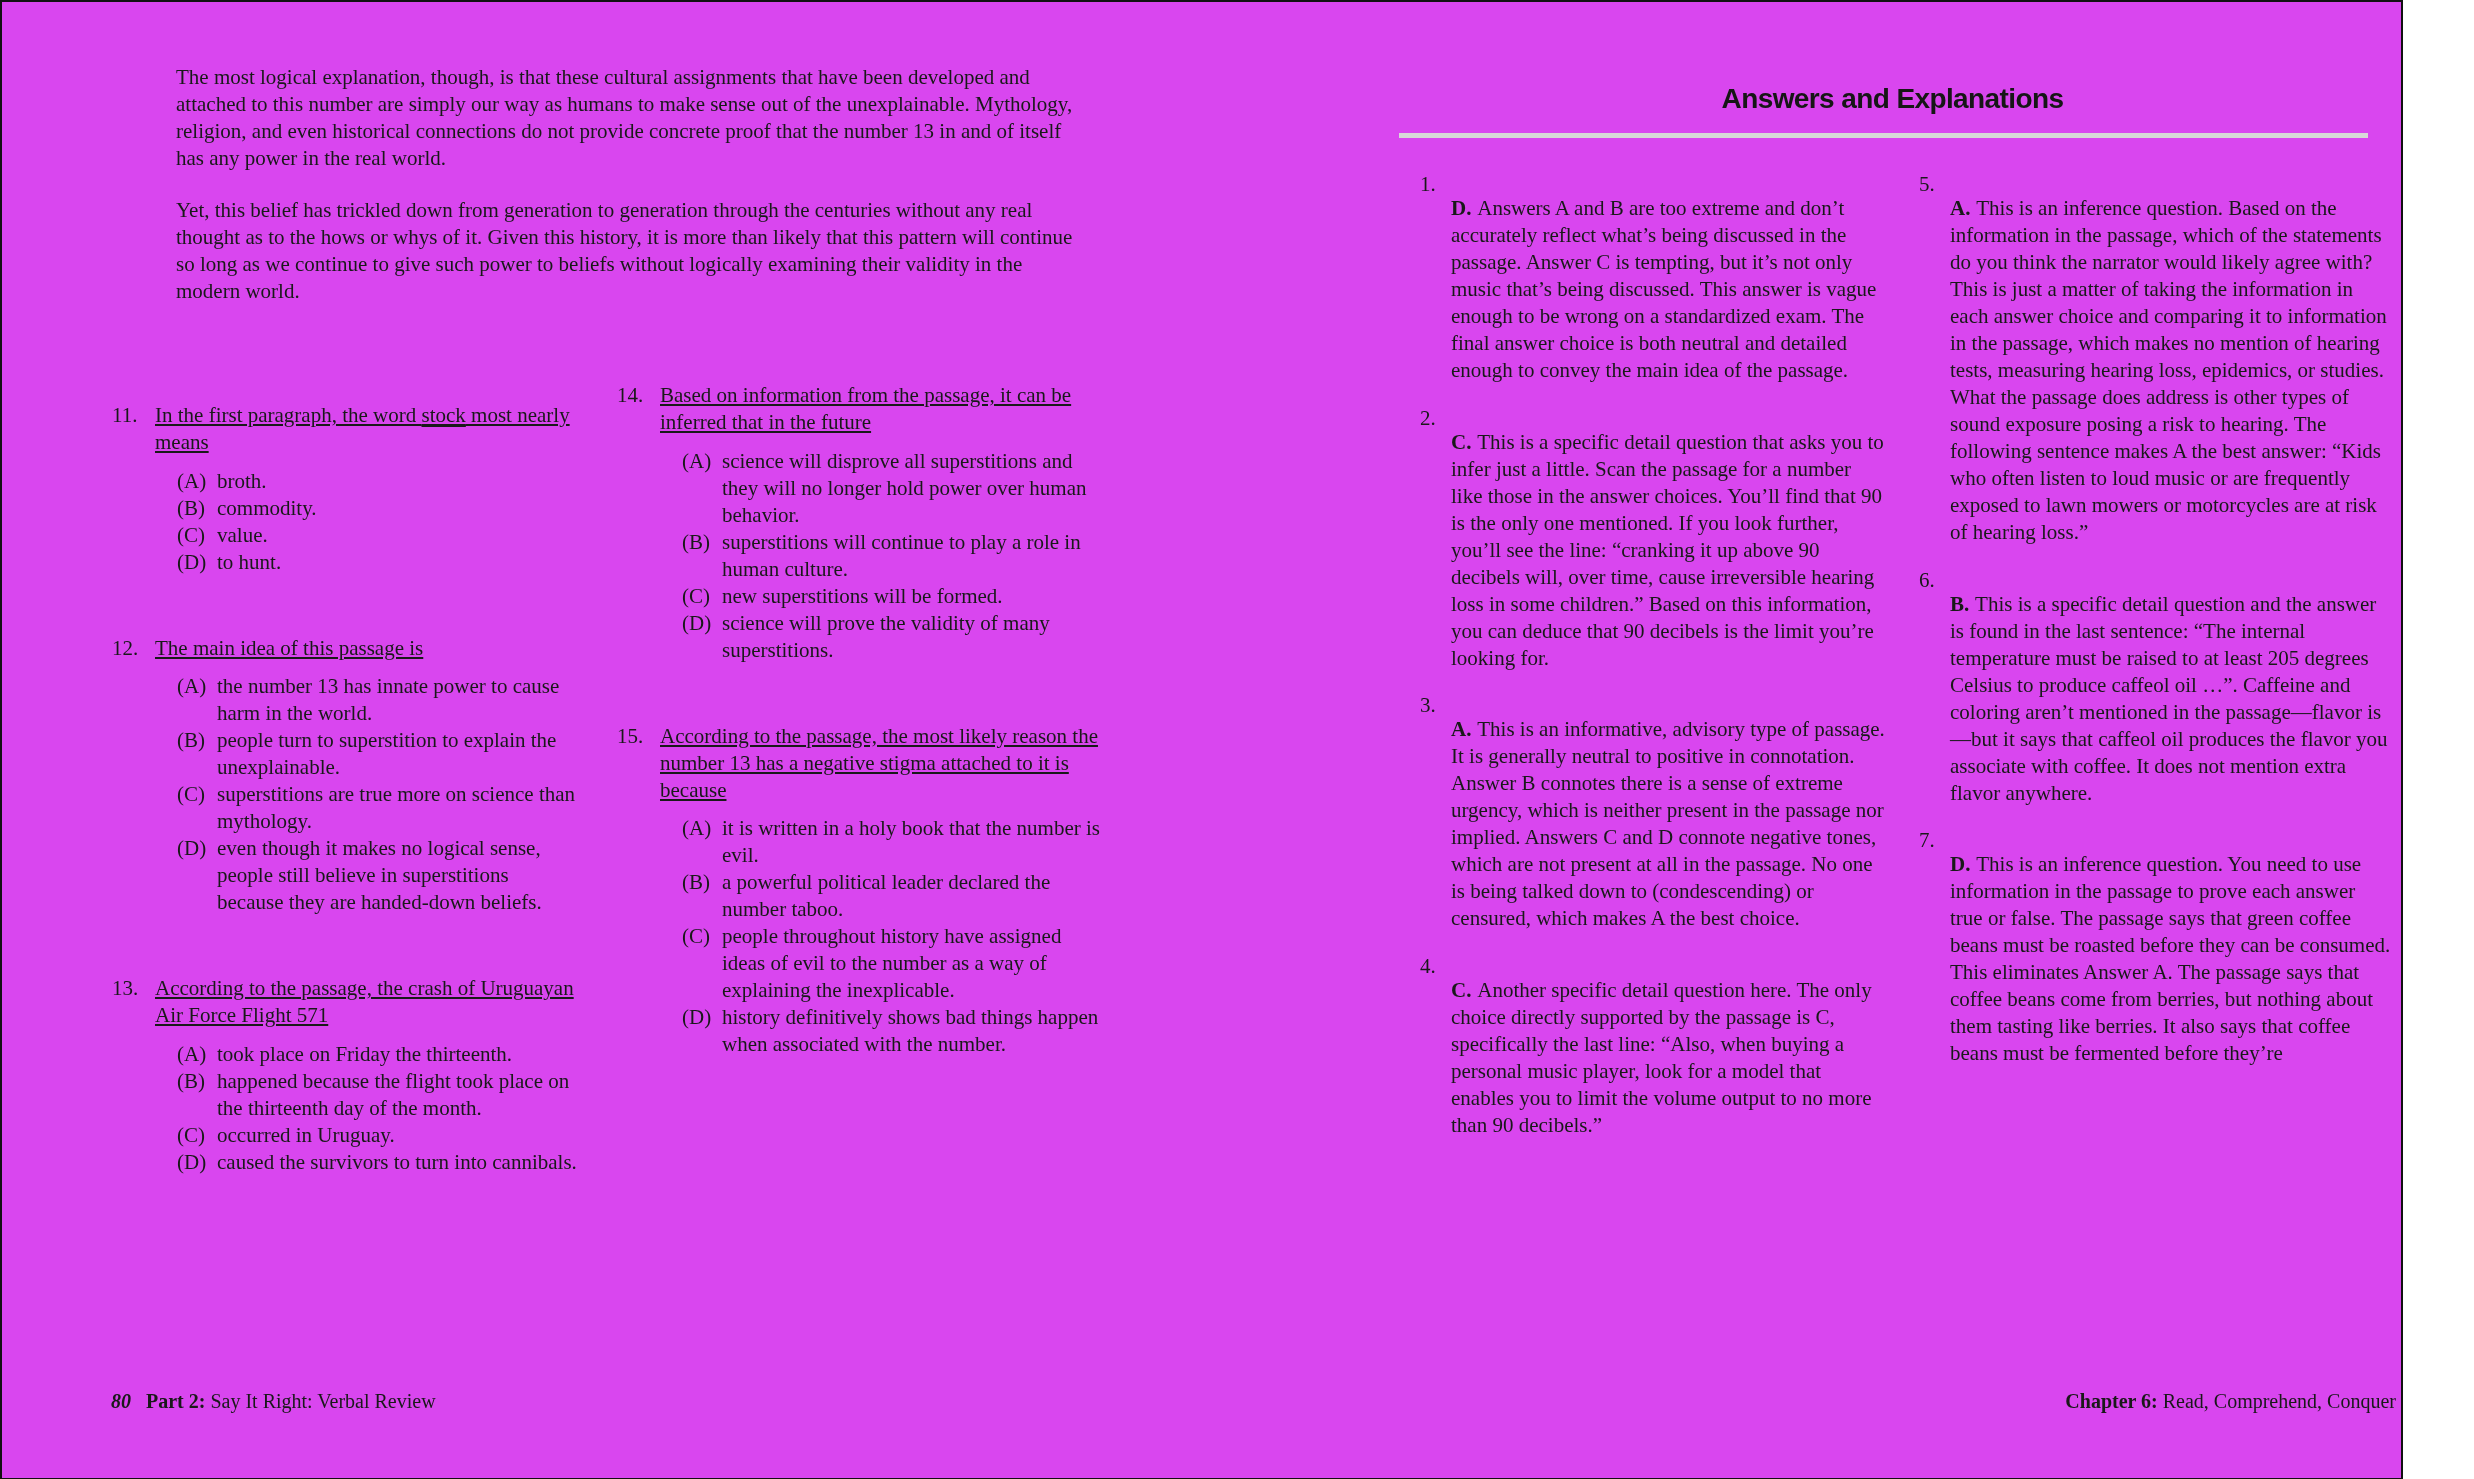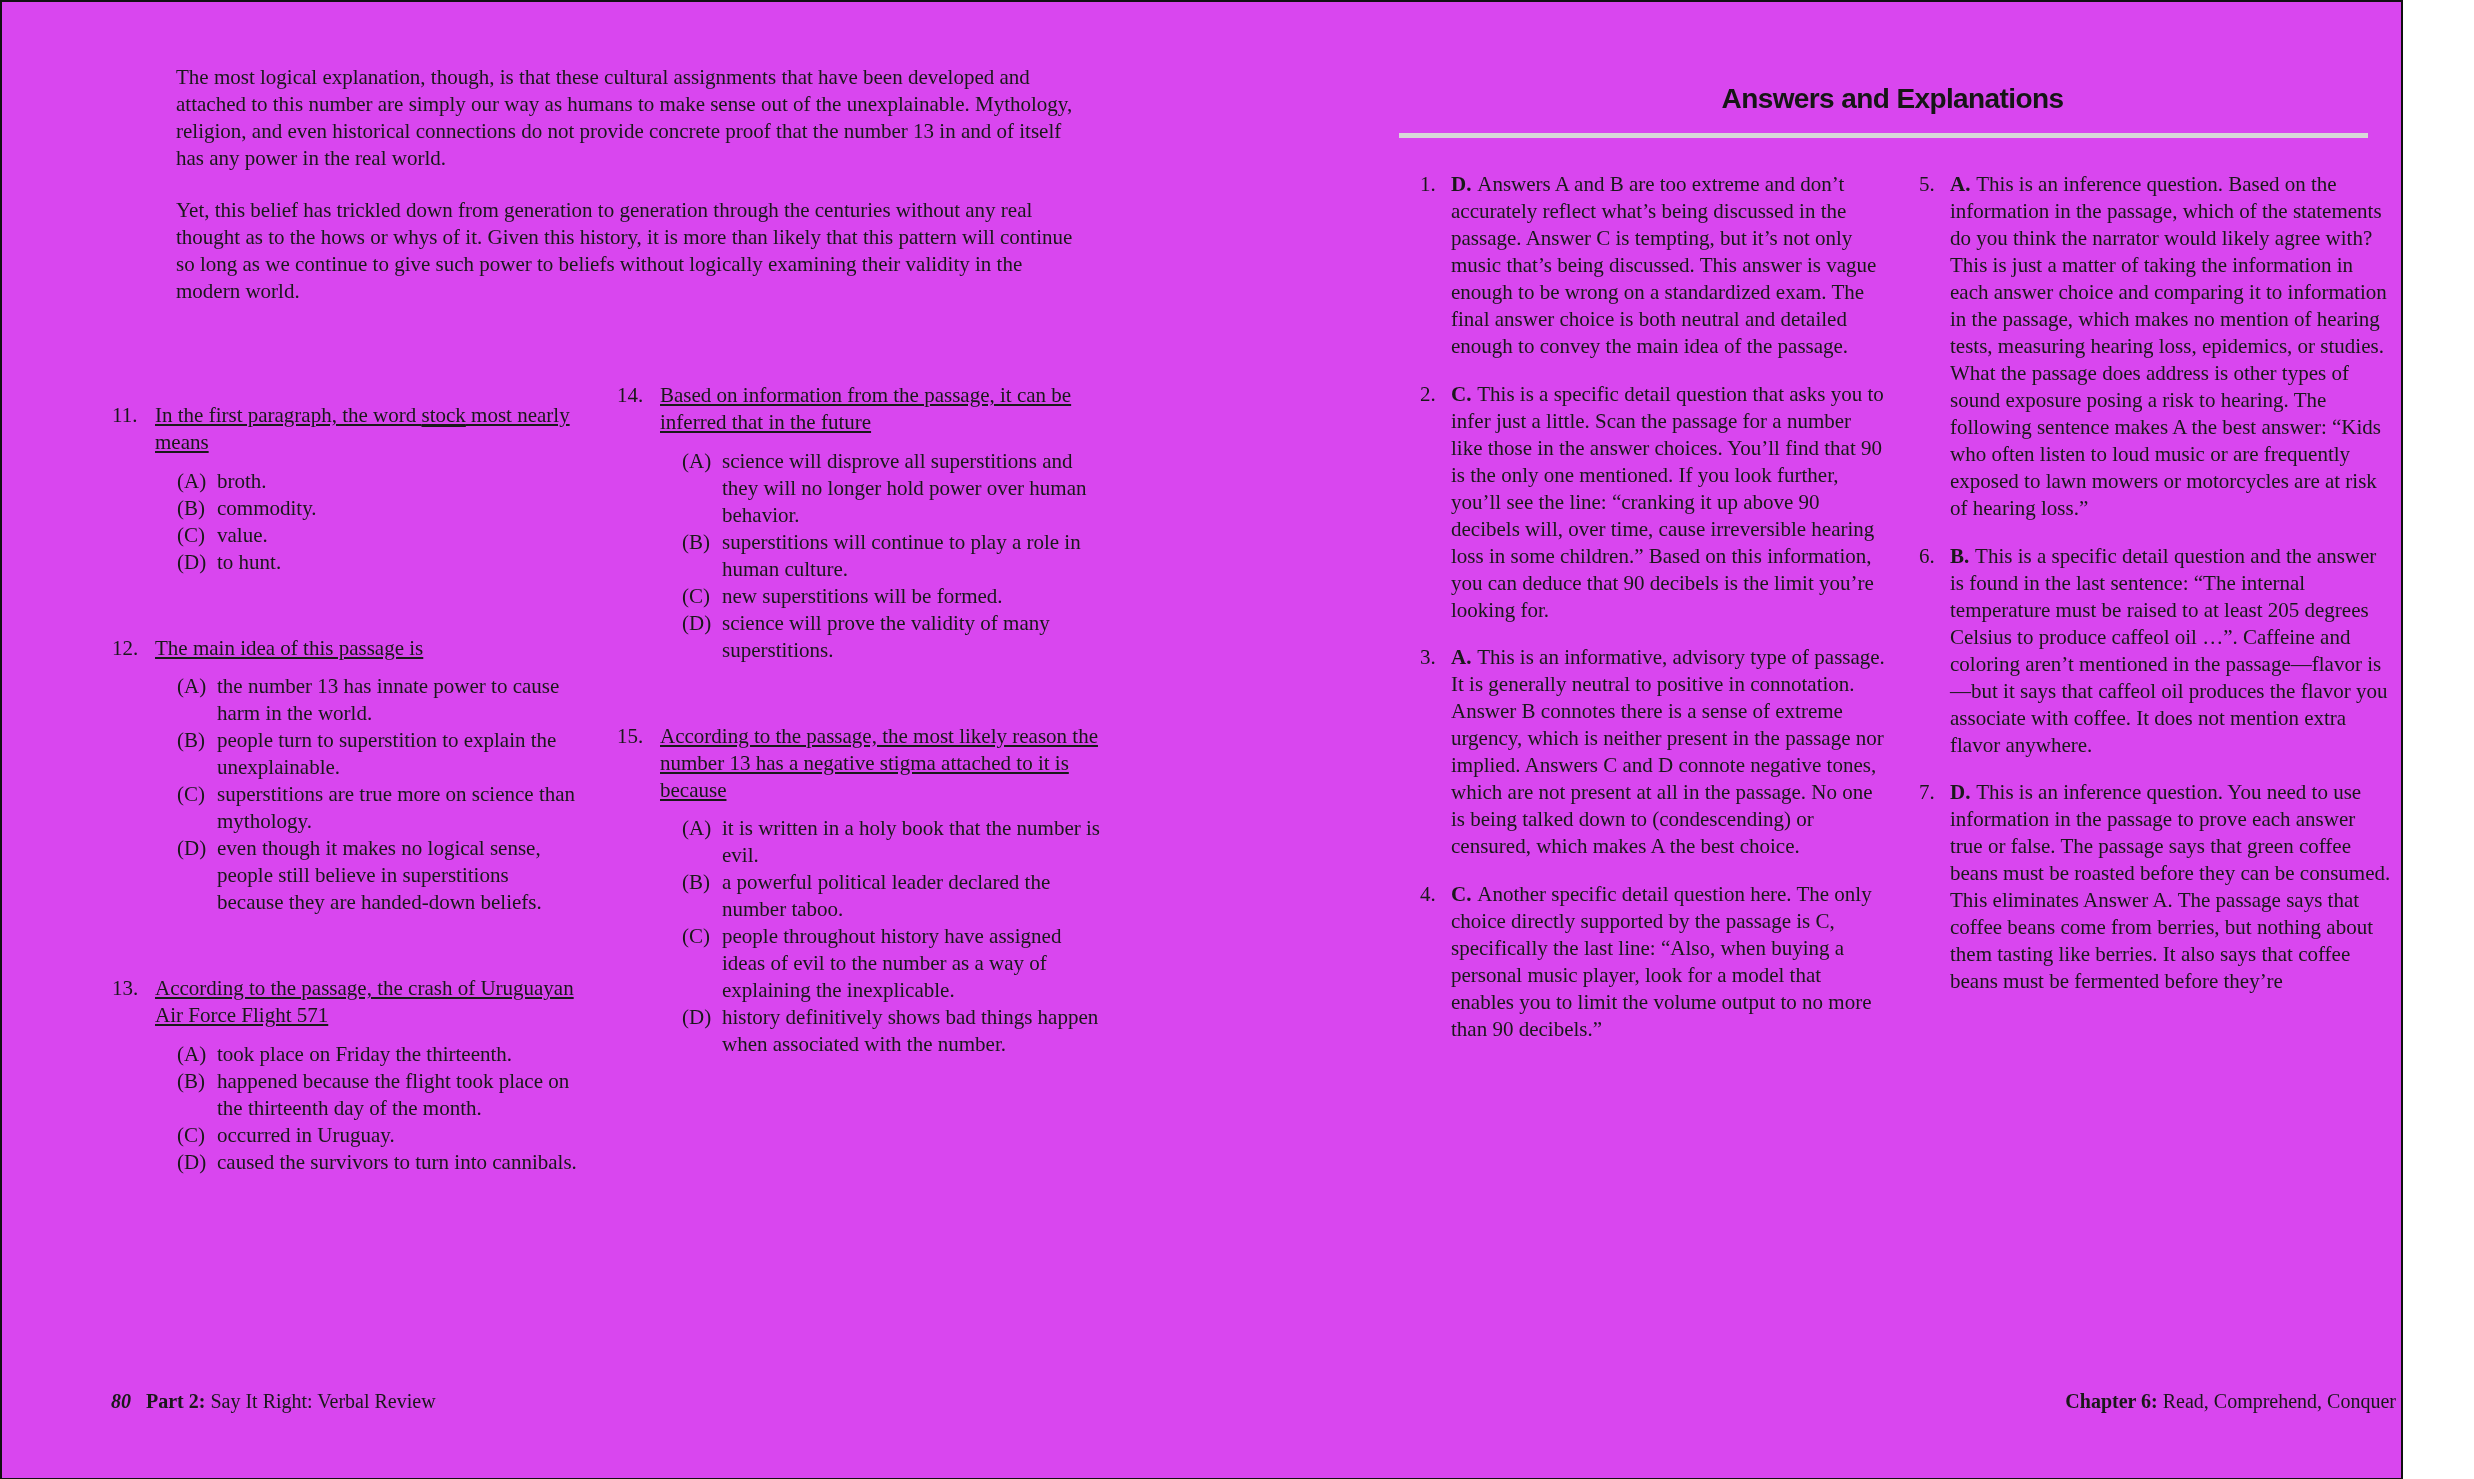--- a/index.html
+++ b/index.html
@@ -48,21 +48,21 @@
   .rp-rule { position: absolute; left: 1397px; top: 131px; width: 969px; height: 5.2px;
              background: #d8d8d8; }
 
   .a-col { position: absolute; font-size: 21px; line-height: 27px; }
   .a-col-1 { left: 1418px; top: 169px; width: 465px; }
   .a-col-2 { left: 1917px; top: 169px; width: 472px; }
 
   .answer { display: flex; margin-bottom: 20.6px; }
   .answer:last-child { margin-bottom: 0; }
   .a-num { flex: 0 0 31px; }
-  .a-body { flex: 1; }
+  .a-body { flex: 1; margin-top: 24px; }
   .a-letter { font-weight: 700; margin-right: 5.8px; }
 </style>
 </head>
 <body>
 
 <div class="spread">
 
   <div class="intro">
     <p>The most logical explanation, though, is that these cultural assignments that have been developed and attached to this number are simply our way as humans to make sense out of the unexplainable. Mythology, religion, and even historical connections do not provide concrete proof that the number 13 in and of itself has any power in the real world.</p>
     <p>Yet, this belief has trickled down from generation to generation through the centuries without any real thought as to the hows or whys of it. Given this history, it is more than likely that this pattern will continue so long as we continue to give such power to beliefs without logically examining their validity in the modern world.</p>

